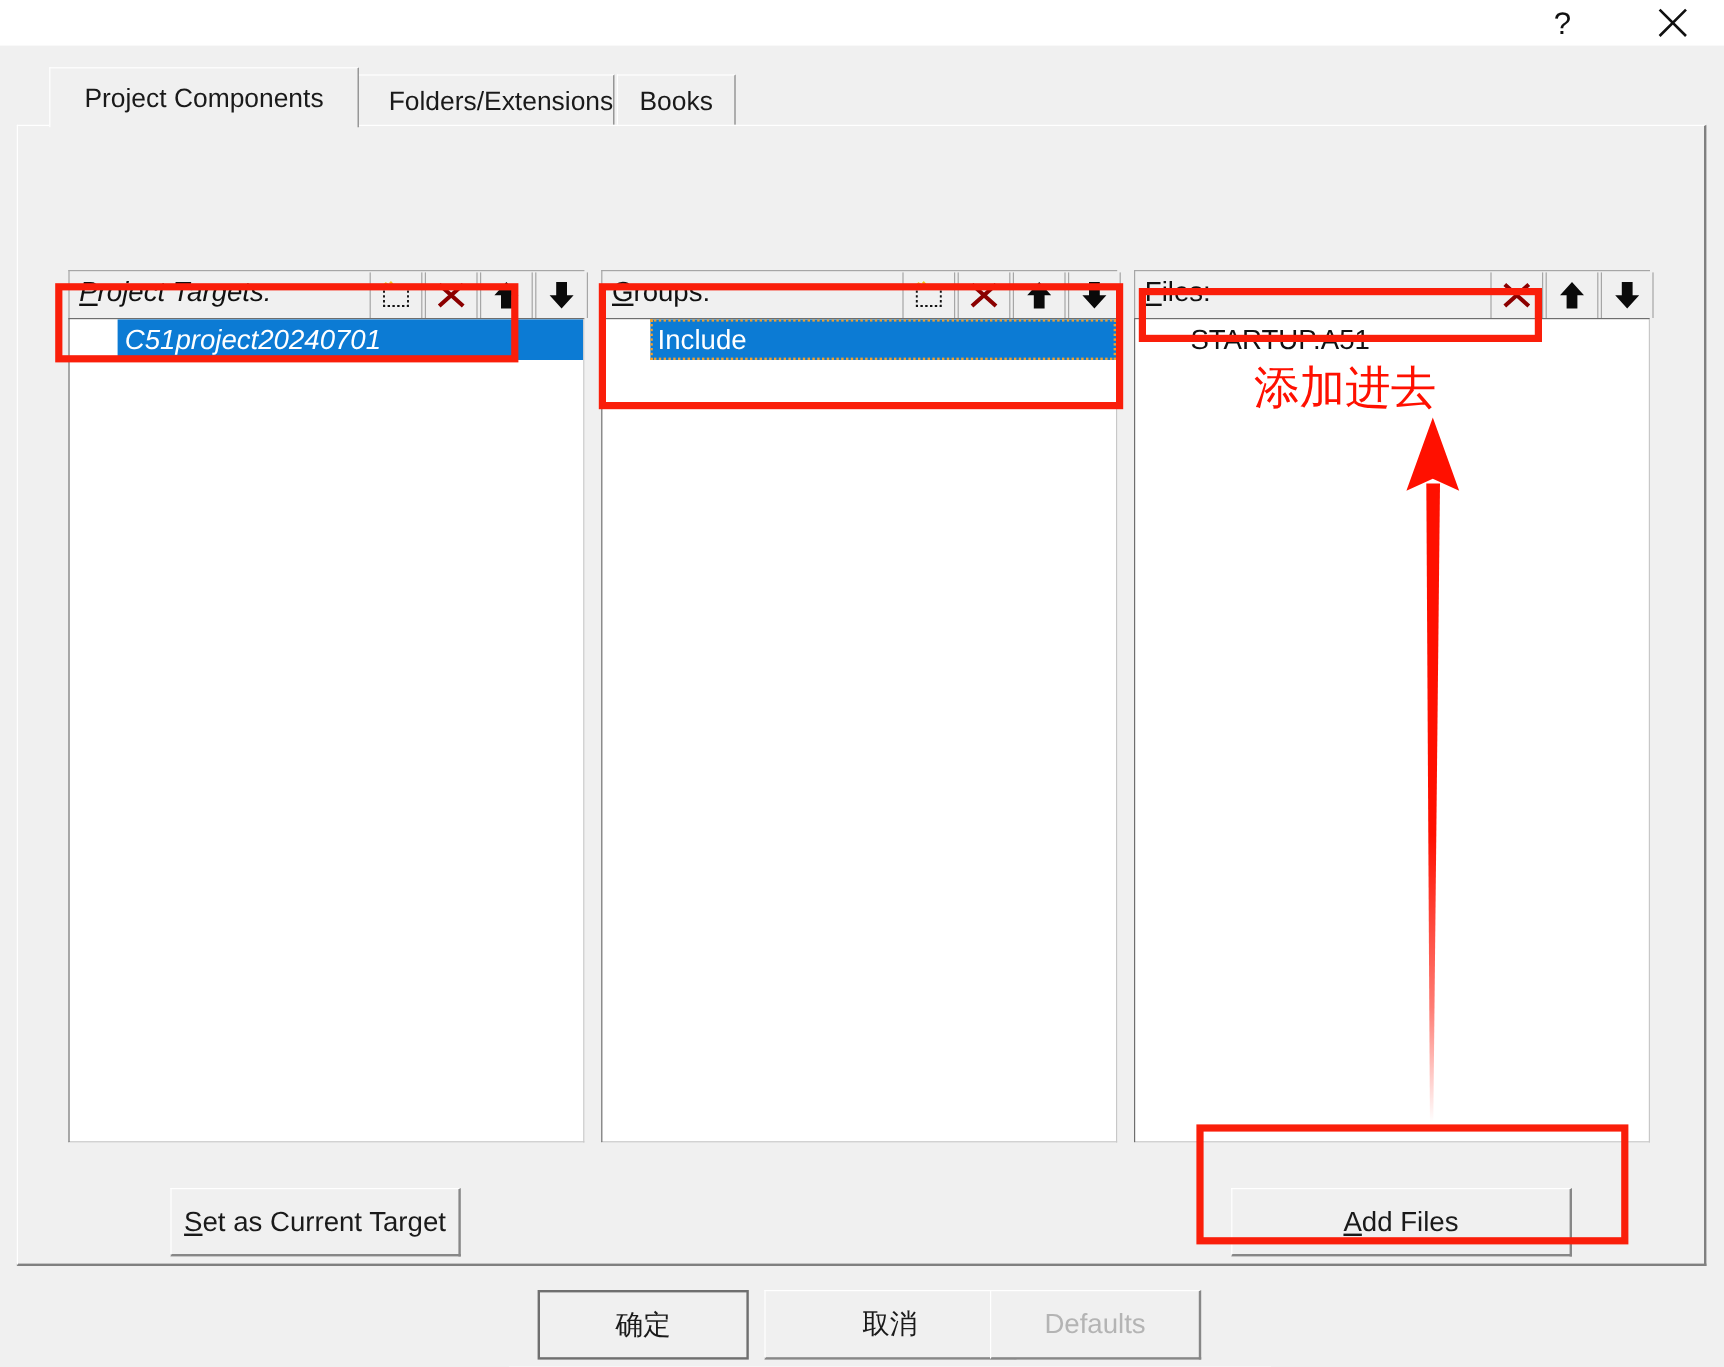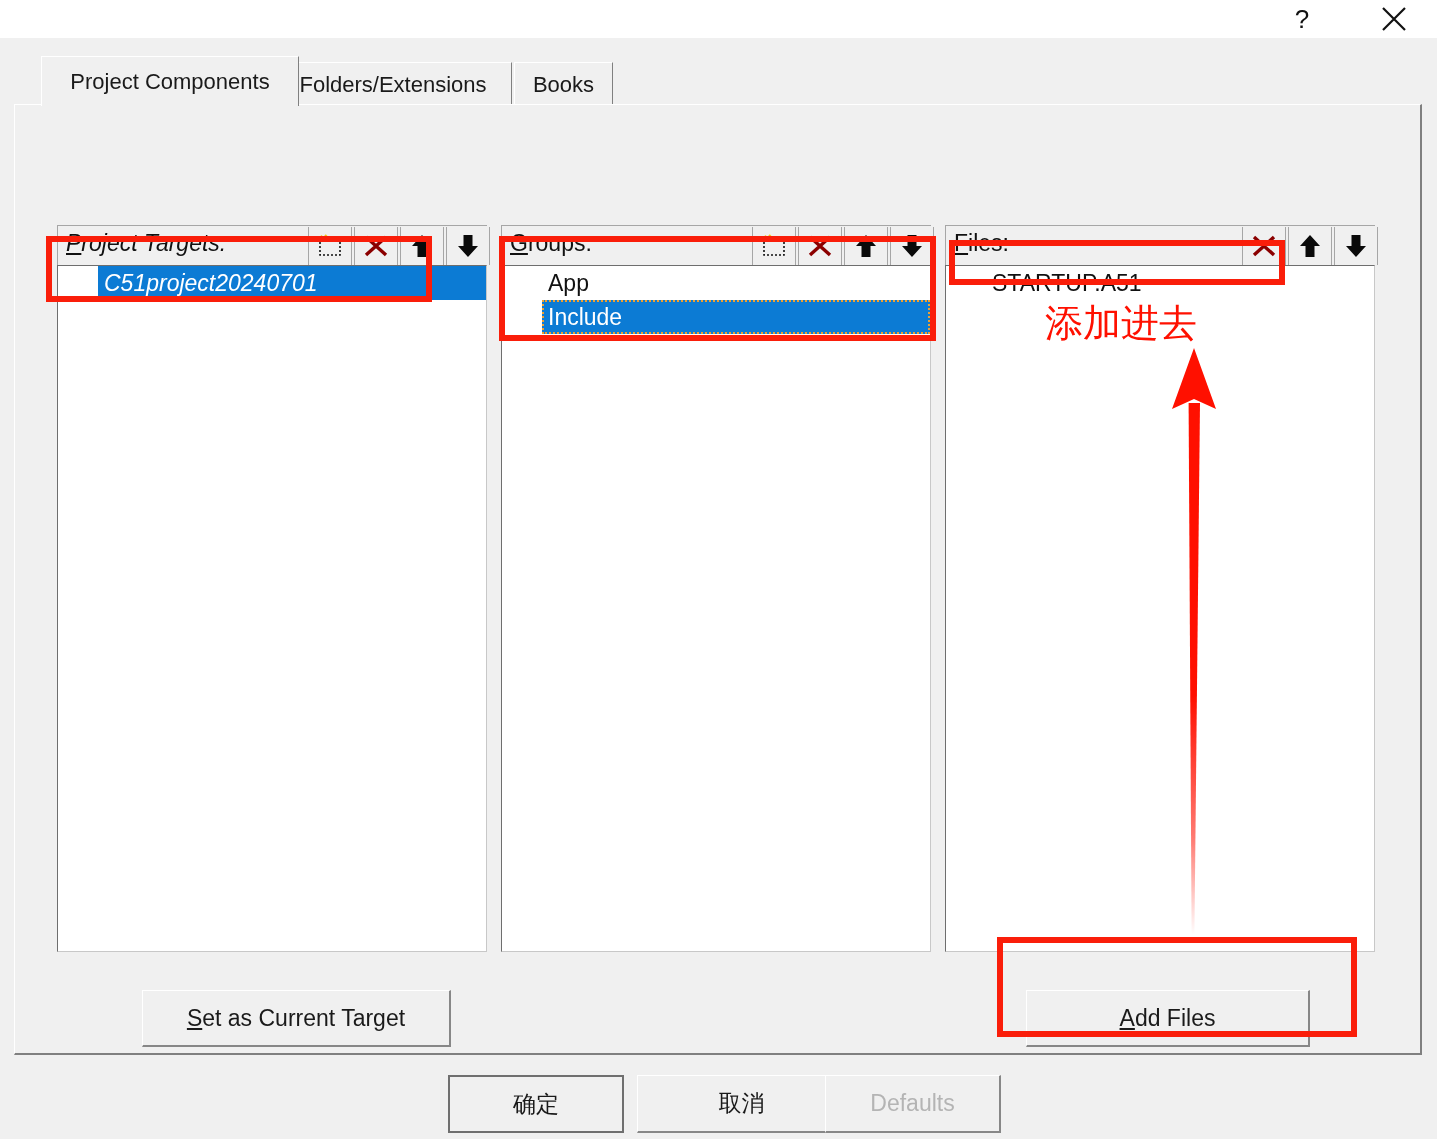--- a/index.html
+++ b/index.html
@@ -223,21 +223,21 @@
     </span>
   </div>
 </div>
 
 <div id="dialog-body">
 
   <div id="tabstrip">
     <div class="tab selected" style="left:0px; width:258px;margin-left:27px;">
       <span>Project Components</span>
     </div>
-    <div class="tab unselected" style="left:260px; width:238px;">
+    <div class="tab unselected" style="left:260px; width:238px;justify-content:flex-end;">
       <span>Folders/Extensions</span>
     </div>
     <div class="tab unselected" style="left:500px; width:99px;">
       <span>Books</span>
     </div>
   </div>
 
   <div id="tabpanel">
 
     <div class="col" style="left:42px; width:430px;font-style:italic;">
@@ -313,23 +313,20 @@
         <div class="tbtn" style="left:388px;">
           <span>
             <svg width="26" height="26" viewBox="0 0 26 26">
               <path d="M13 24 L23 13 L17.5 13 L17.5 2 L8.5 2 L8.5 13 L3 13 Z" fill="#0a0a0a"></path>
             </svg>
           </span>
         </div>
       </div>
 
       <div class="listbox" style="height:687px;">
-        <div class="lb-row">
-          <span>App</span>
-        </div>
         <div class="lb-row selected focused">
           <span>Include</span>
         </div>
       </div>
     </div>
 
     <div class="col" style="left:930px; width:430px;">
       <div class="col-header">
         <div class="col-label"><u>F</u><span>iles:</span></div>
 
@@ -356,21 +353,21 @@
         </div>
       </div>
 
       <div class="listbox" style="height:687px;">
         <div class="lb-row">
           <span>STARTUP.A51</span>
         </div>
       </div>
     </div>
 
-    <div class="pushbtn" style="left:127px; top:885px; width:309px; height:57px;justify-content:center;">
+    <div class="pushbtn" style="left:127px; top:885px; width:242px; height:57px;justify-content:center;">
       <span><u>S</u><span>et as Current Target</span></span>
     </div>
 
     <div class="pushbtn" style="left:1011px; top:885px; width:284px; height:57px;">
       <span><u>A</u><span>dd Files</span></span>
     </div>
   </div>
 
   <div class="pushbtn default" style="left:448px; top:1037px; width:176px; height:58px;">
     <span>确定</span>

